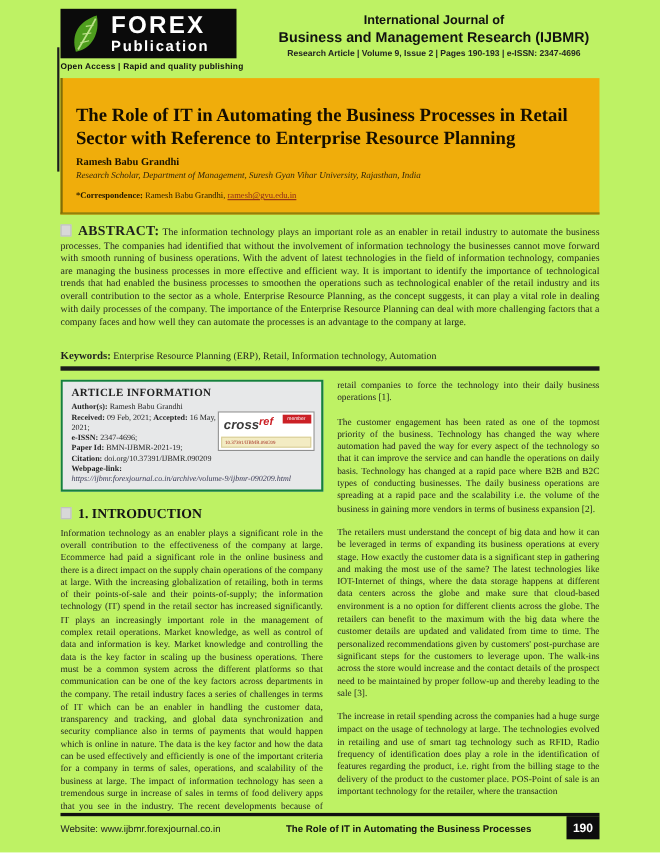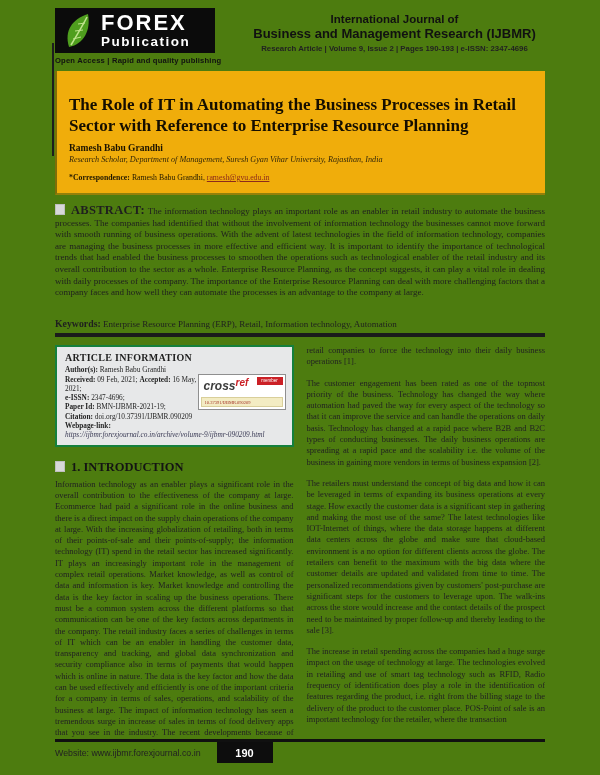--- a/index.html
+++ b/index.html
@@ -1,18 +1,18 @@
 <!DOCTYPE html>
 <html><head>
 <meta charset="utf-8">
 <style>
   * { margin:0; padding:0; box-sizing:border-box; }
   html,body { background:#ffffff; }
   .page {
-    position:relative; width:600px; height:775px; background:#4d7c0f;
+    position:relative; width:600px; height:775px; background:#bef264;
     font-family:"Liberation Serif", serif; color:#1f1f1f; overflow:hidden;
   }
   
   .header { position:absolute; left:55px; top:8px; width:492px; display:flex; justify-content:space-between; font-family:"Liberation Sans", sans-serif; }
   .logo-wrap { width:170px; }
   .logo-box { width:160px; height:45px; background:#0b0b0b; display:flex; align-items:center; padding-left:4px; }
   .leaf { width:40px; height:40px; flex:0 0 auto; }
   .logo-text { color:#fff; line-height:1; margin-left:2px; }
   .logo-text .brand { font-size:22px; font-weight:bold; letter-spacing:2px; }
   .logo-text .brand2 { font-size:13.5px; font-weight:bold; letter-spacing:1.5px; margin-top:1px; }
@@ -60,21 +60,21 @@
   .cr-brand .ref { color:#cb2026; font-size:10px; position:relative; top:-4px; }
   .cr-strip { position:absolute; left:2px; right:2px; bottom:2px; height:10px; background:#f3ecc3; border:1px solid #d9cf9a; font-size:4.5px; line-height:9px; color:#a33226; padding-left:3px; overflow:hidden; }
   
   .intro-head { margin-top:13px; margin-bottom:4px; font-size:12.5px; font-weight:bold; color:#141414; }
   
   .footer { position:absolute; left:55px; top:739px; width:490px; font-family:"Liberation Sans",sans-serif; }
   .footer .f-rule { height:3px; background:#101010; }
   .f-row { display:flex; align-items:center; margin-top:0;gap:16px; }
   .f-web { font-size:8.8px; color:#222; cursor:pointer; }
   .f-title { font-size:8.8px; font-weight:bold; margin-left:auto; margin-right:16px; color:#111; }
-  .f-page { width:56px; height:21px; background:#0d0d0d; color:#fff; font-size:11px; font-weight:bold; display:flex; align-items:center; justify-content:center; }
+  .f-page { width:30px; height:21px; background:#0d0d0d; color:#fff; font-size:11px; font-weight:bold; display:flex; align-items:center; justify-content:center; }
 </style>
 </head>
 <body>
 
 <div class="page">
 
   <div class="edge-line"></div>
 
   <div class="header">
     <div class="logo-wrap">
@@ -161,17 +161,18 @@
       <p class="body-p">The customer engagement has been rated as one of the topmost priority of the business. Technology has changed the way where automation had paved the way for every aspect of the technology so that it can improve the service and can handle the operations on daily basis. Technology has changed at a rapid pace where B2B and B2C types of conducting businesses. The daily business operations are spreading at a rapid pace and the scalability i.e. the volume of the business in gaining more vendors in terms of business expansion [2].</p>
       <p class="body-p">The retailers must understand the concept of big data and how it can be leveraged in terms of expanding its business operations at every stage. How exactly the customer data is a significant step in gathering and making the most use of the same? The latest technologies like IOT-Internet of things, where the data storage happens at different data centers across the globe and make sure that cloud-based environment is a no option for different clients across the globe. The retailers can benefit to the maximum with the big data where the customer details are updated and validated from time to time. The personalized recommendations given by customers' post-purchase are significant steps for the customers to leverage upon. The walk-ins across the store would increase and the contact details of the prospect need to be maintained by proper follow-up and thereby leading to the sale [3].</p>
       <p class="body-p">The increase in retail spending across the companies had a huge surge impact on the usage of technology at large. The technologies evolved in retailing and use of smart tag technology such as RFID, Radio frequency of identification does play a role in the identification of features regarding the product, i.e. right from the billing stage to the delivery of the product to the customer place. POS-Point of sale is an important technology for the retailer, where the transaction</p>
     </div>
   </div>
 
   <div class="footer">
     <div class="f-rule"></div>
     <div class="f-row">
       <span class="f-web">Website: www.ijbmr.forexjournal.co.in</span>
+      <span class="f-title">The Role of IT in Automating the Business Processes</span>
       <span class="f-page">190</span>
     </div>
   </div>
 
 </div>
 
 </body></html>

